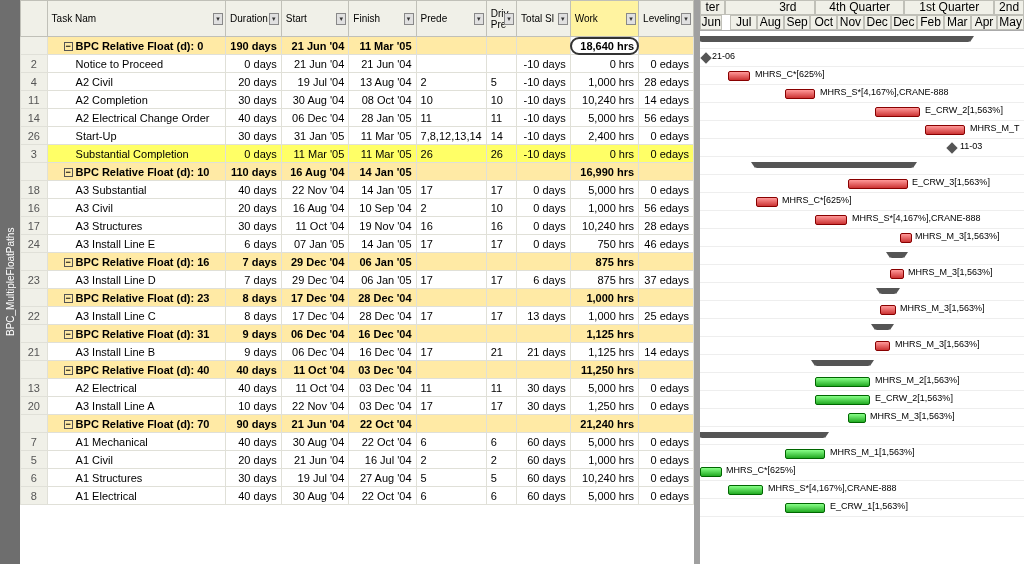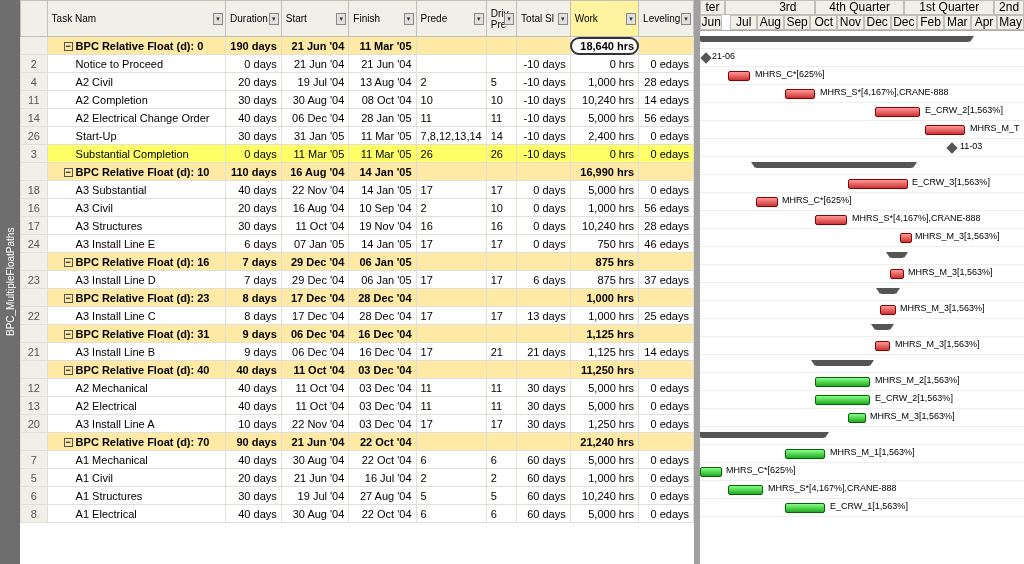--- a/index.html
+++ b/index.html
@@ -293,32 +293,20 @@
             <td class="r">40 days</td>
             <td class="r">11 Oct '04</td>
             <td class="r">03 Dec '04</td>
             <td class=""></td>
             <td class=""></td>
             <td class="r"></td>
             <td class="r">11,250 hrs</td>
             <td class="r"></td>
           </tr>
           <tr>
-            <td class="idx">12</td>
-            <td class="indent2">A2 Mechanical</td>
-            <td class="r">40 days</td>
-            <td class="r">11 Oct '04</td>
-            <td class="r">03 Dec '04</td>
-            <td class="">11</td>
-            <td class="">11</td>
-            <td class="r">30 days</td>
-            <td class="r">5,000 hrs</td>
-            <td class="r">0 edays</td>
-          </tr>
-          <tr>
             <td class="idx">13</td>
             <td class="indent2">A2 Electrical</td>
             <td class="r">40 days</td>
             <td class="r">11 Oct '04</td>
             <td class="r">03 Dec '04</td>
             <td class="">11</td>
             <td class="">11</td>
             <td class="r">30 days</td>
             <td class="r">5,000 hrs</td>
             <td class="r">0 edays</td>

